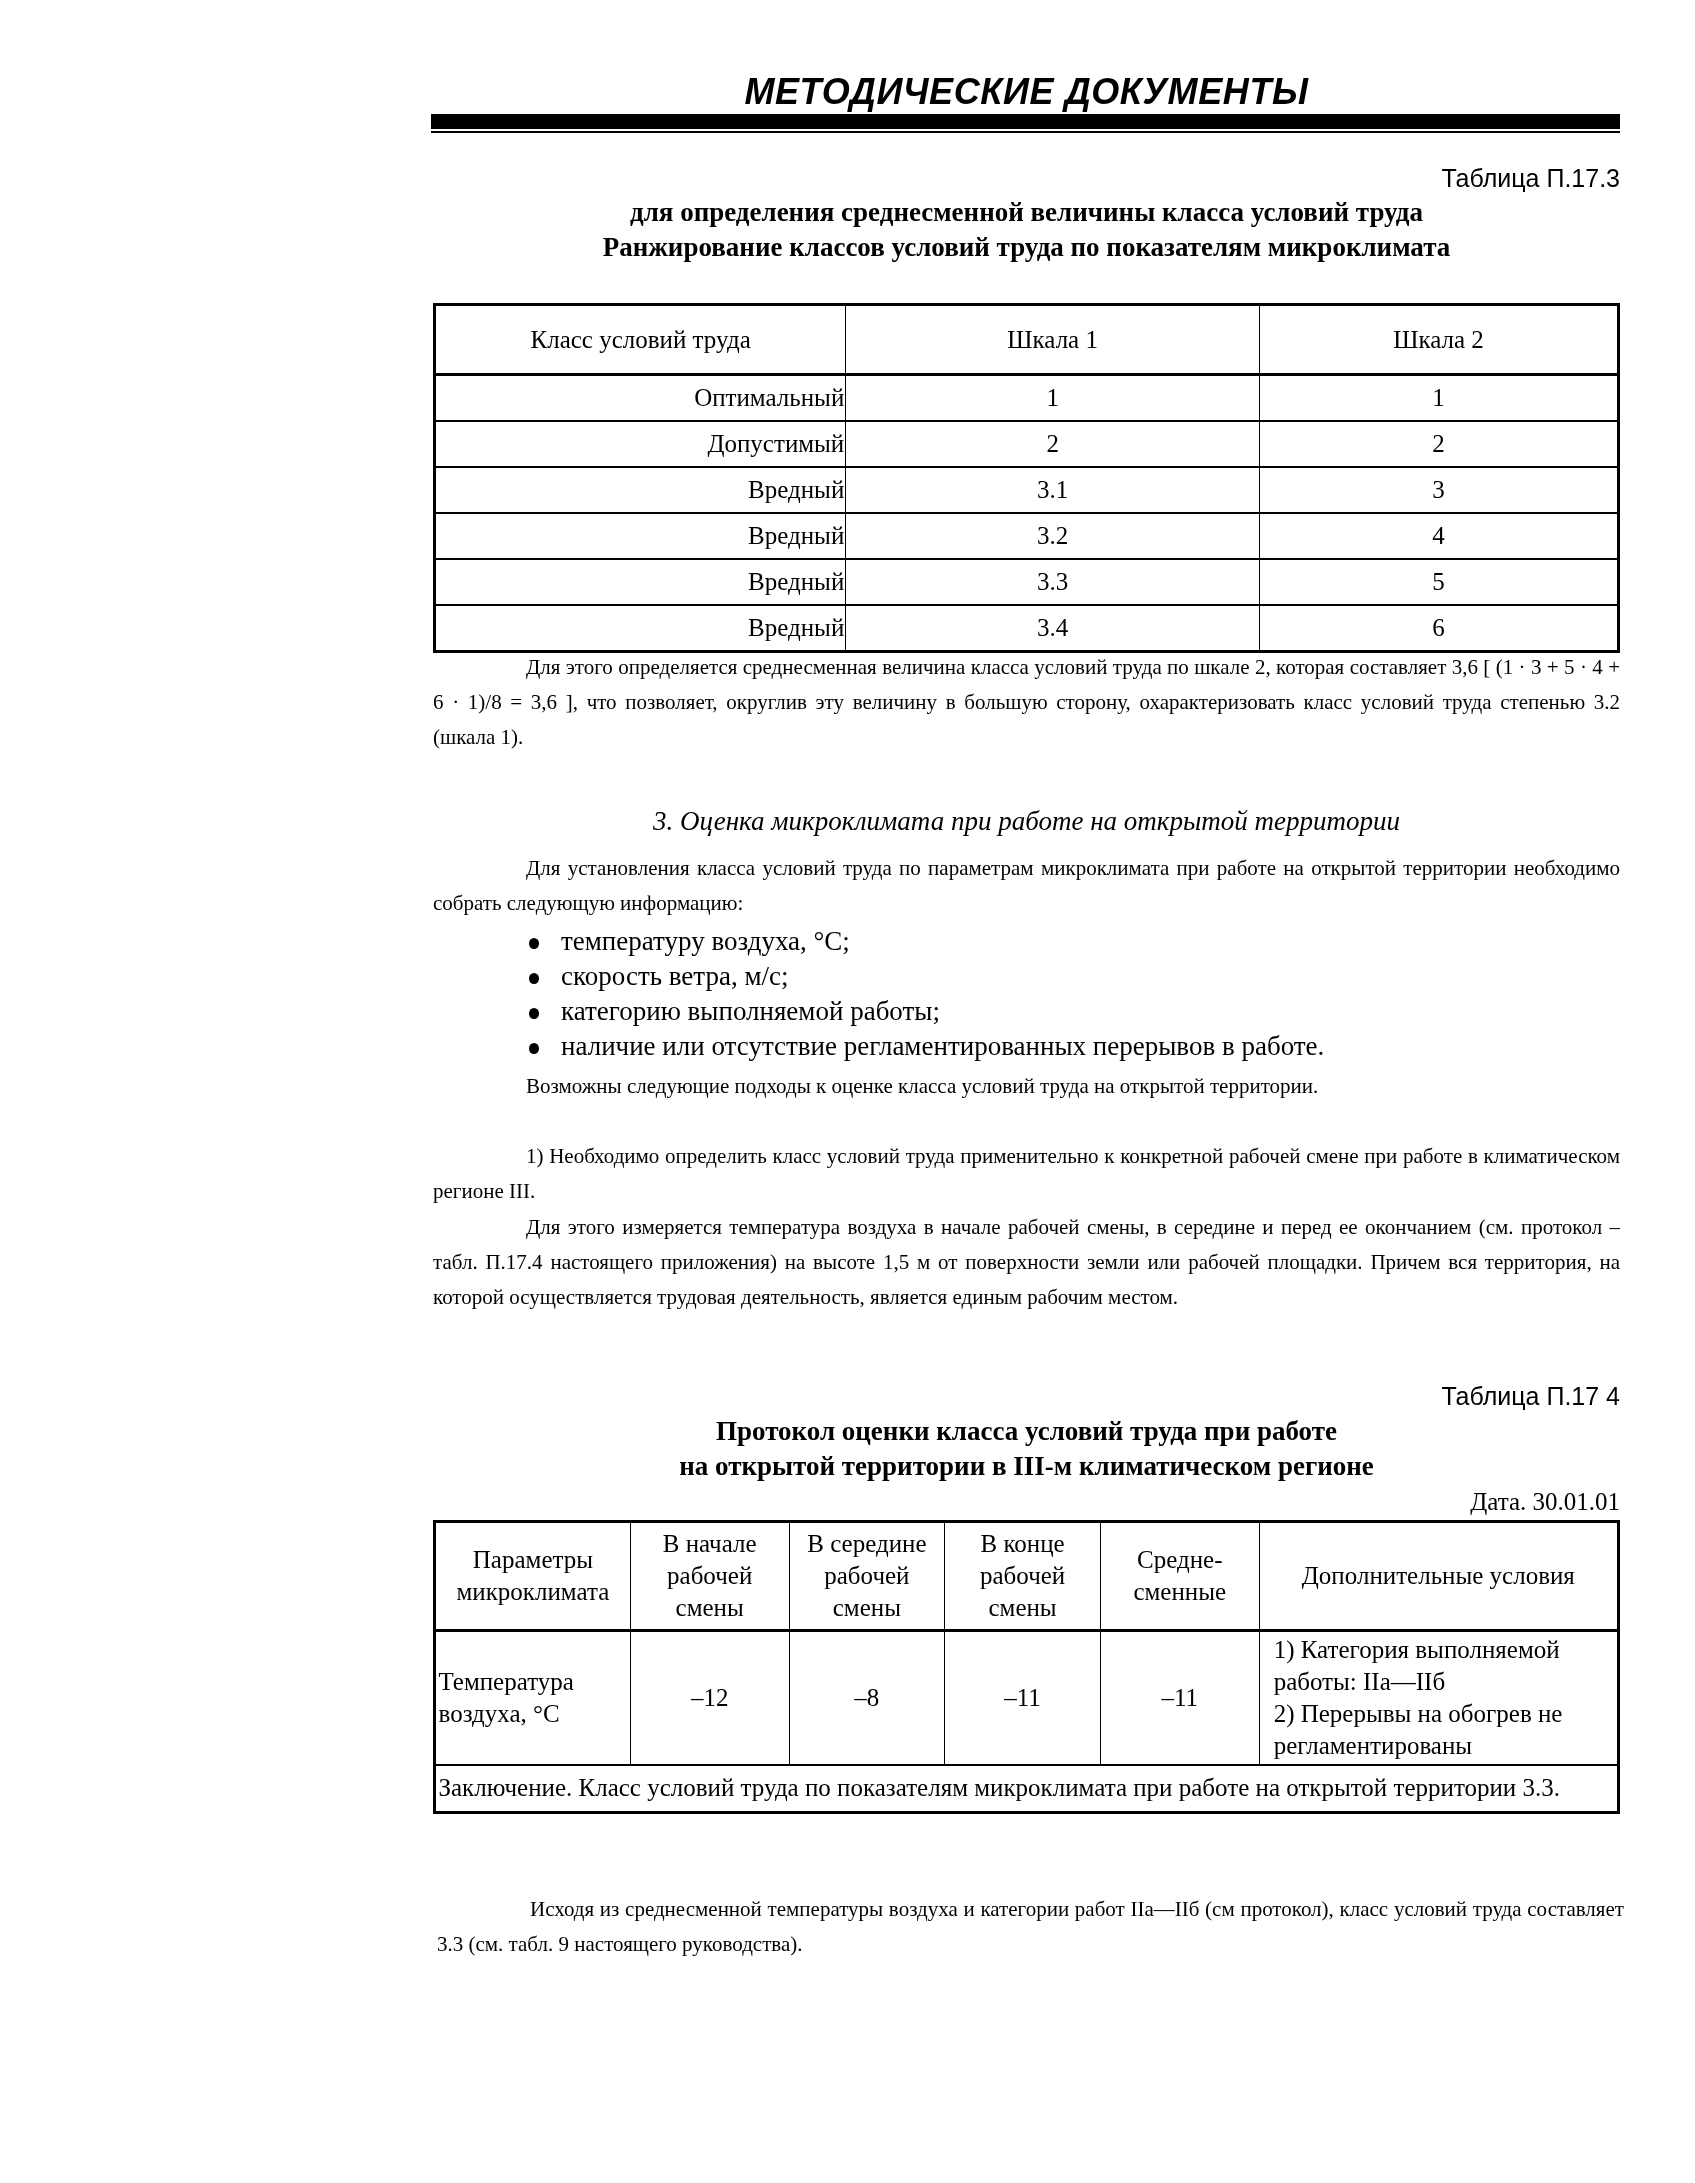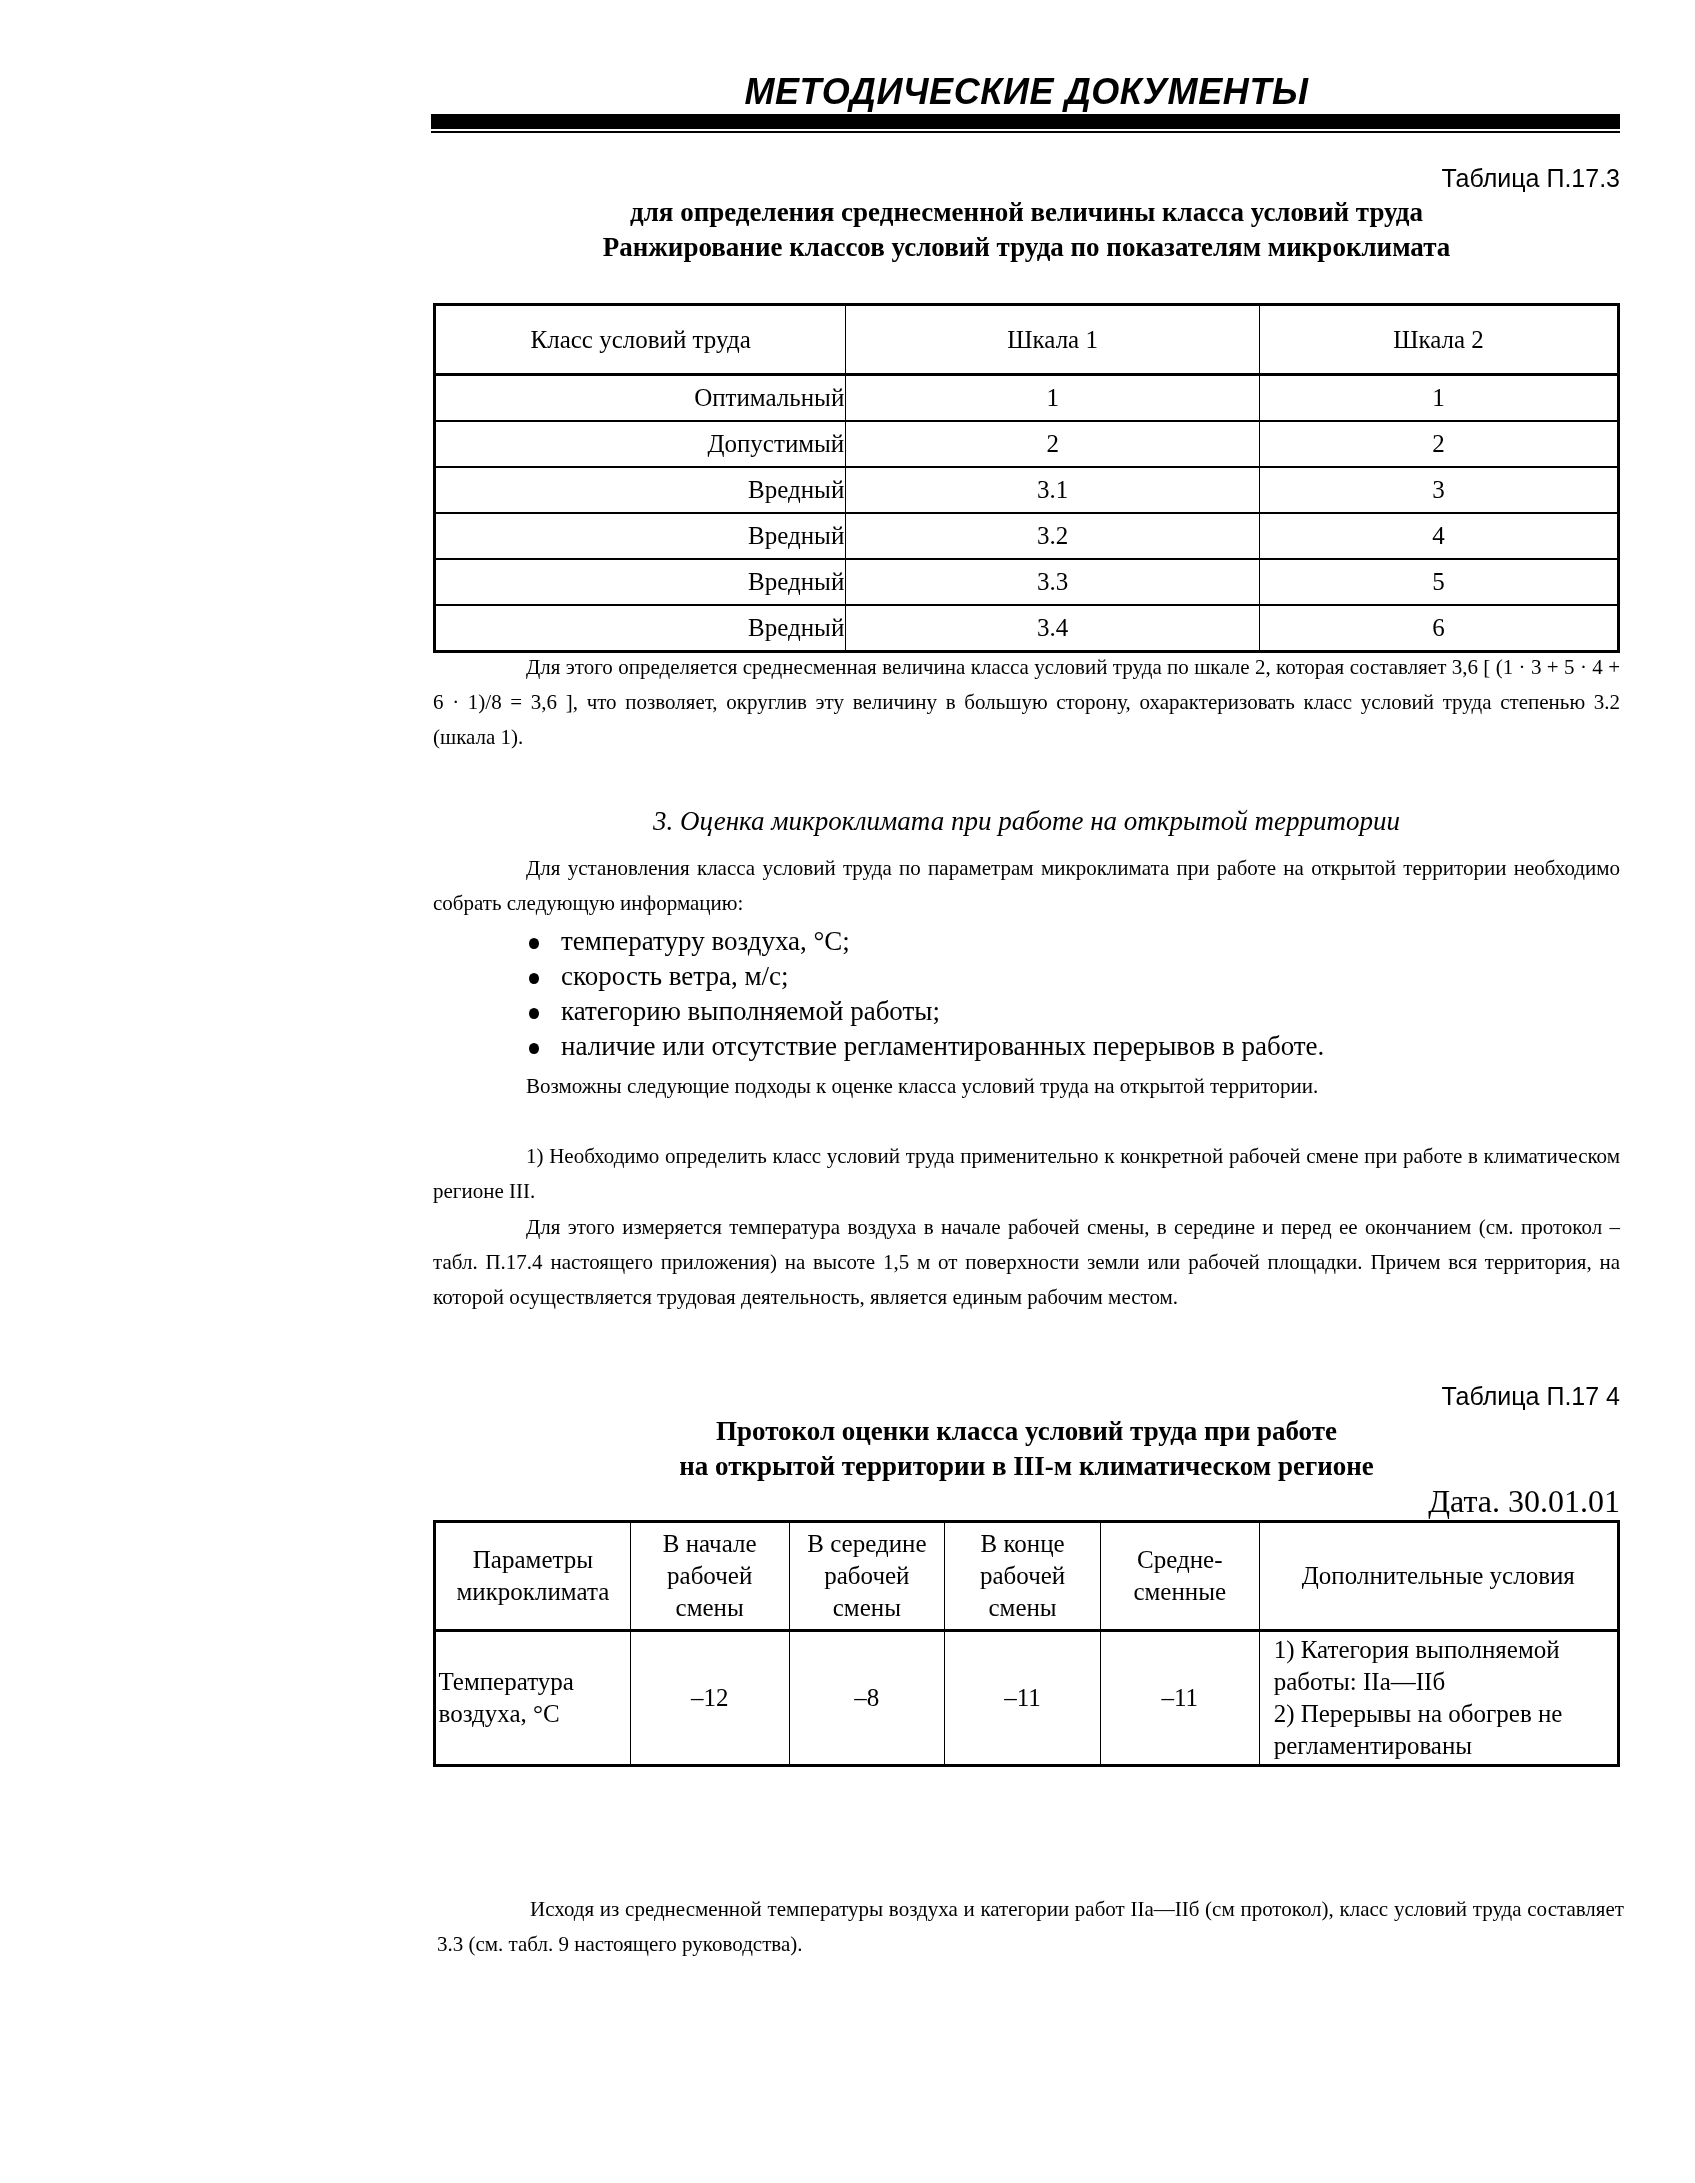--- a/index.html
+++ b/index.html
@@ -42,21 +42,21 @@
     border-radius: 50%; background: #000; }
 
   
   #t2 { top: 1520px; width: 1187px; border: 3.1px solid #000; font-size: 25px; line-height: 32px; }
   #t2 th { text-align: center; vertical-align: middle; height: 106px; border-bottom: 3.7px solid #000; padding: 0 2.5px; }
   #t2 td { vertical-align: middle; }
   #t2 td.row-label { text-align: left; padding-left: 2.5px; height: 130px; }
   #t2 td.num { text-align: center; }
   #t2 td.extra { text-align: left; padding-left: 14px; font-size: 25px; line-height: 32px; margin-top: 11px; }
   #t2 td.conclusion { text-align: left; padding: 3.7px 3.7px 6.2px 2.5px; border-top: 2.5px solid #000; line-height: 35px; }
-  .date { position: absolute; right: 0; top: 1486px; font-size: 32px; line-height: 31px; }
+  .date { position: absolute; right: 0; top: 1486px; font-size: 25px; line-height: 31px; }
 </style>
 </head>
 <body>
 
 <div class="page">
 
   <div class="running-head">МЕТОДИЧЕСКИЕ  ДОКУМЕНТЫ</div>
   <div class="head-rule"></div>
 
   <div class="tbl-number" style="top:163px">Таблица П.17.3</div>
@@ -160,18 +160,21 @@
         <td class="row-label">Температура воздуха, °С</td>
         <td class="num">–12</td>
         <td class="num">–8</td>
         <td class="num">–11</td>
         <td class="num">–11</td>
         <td class="extra">
           <div>1) Категория выполняемой работы: IIа—IIб</div>
           <div>2) Перерывы на обогрев не регламентированы</div>
         </td>
       </tr>
+      <tr>
+        <td class="conclusion" colspan="6">Заключение. Класс условий труда по показателям микроклимата при работе на открытой территории 3.3.</td>
+      </tr>
     </tbody>
   </table>
 
   <p class="para indent" style="top:1888px; margin:4px">Исходя из среднесменной температуры воздуха и категории работ IIа—IIб (см протокол), класс условий труда составляет 3.3 (см. табл. 9 настоящего руководства).</p>
 </div>
 
 
 </body></html>

